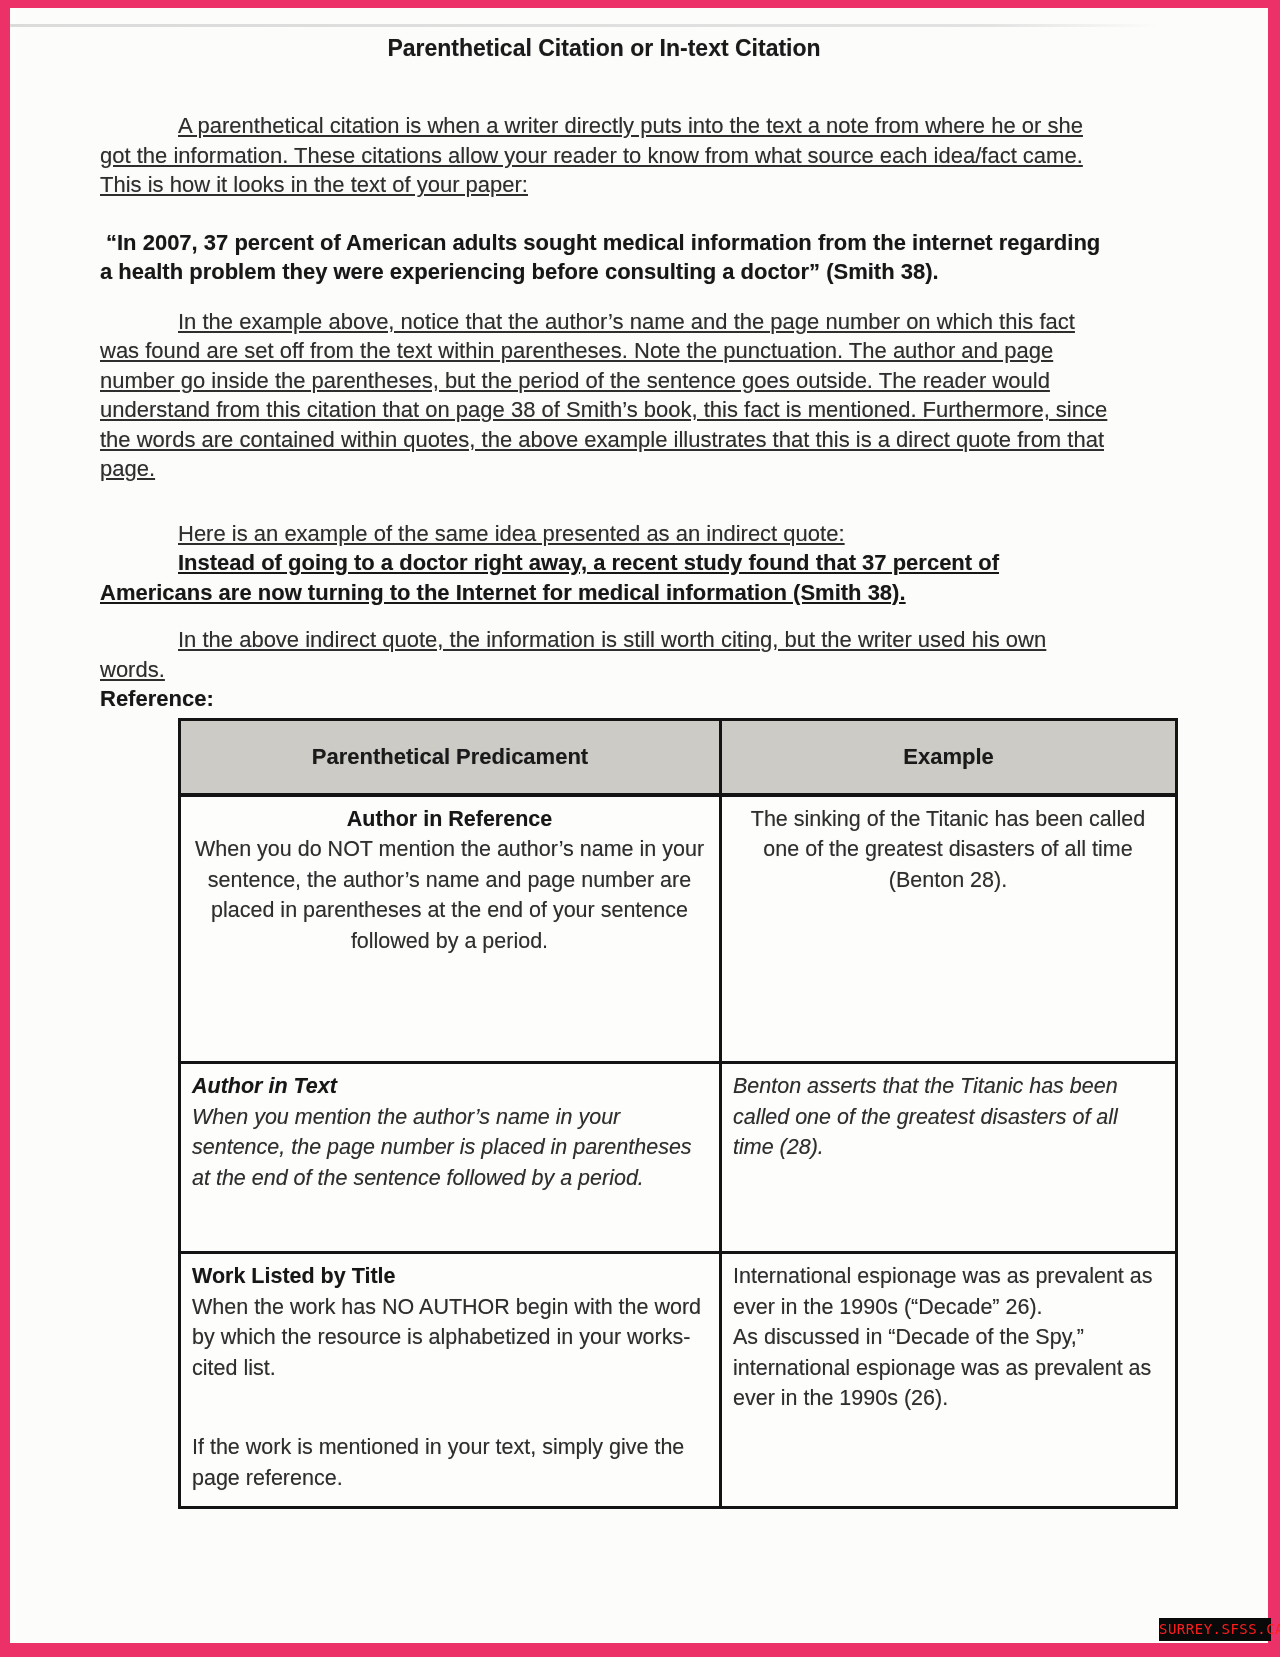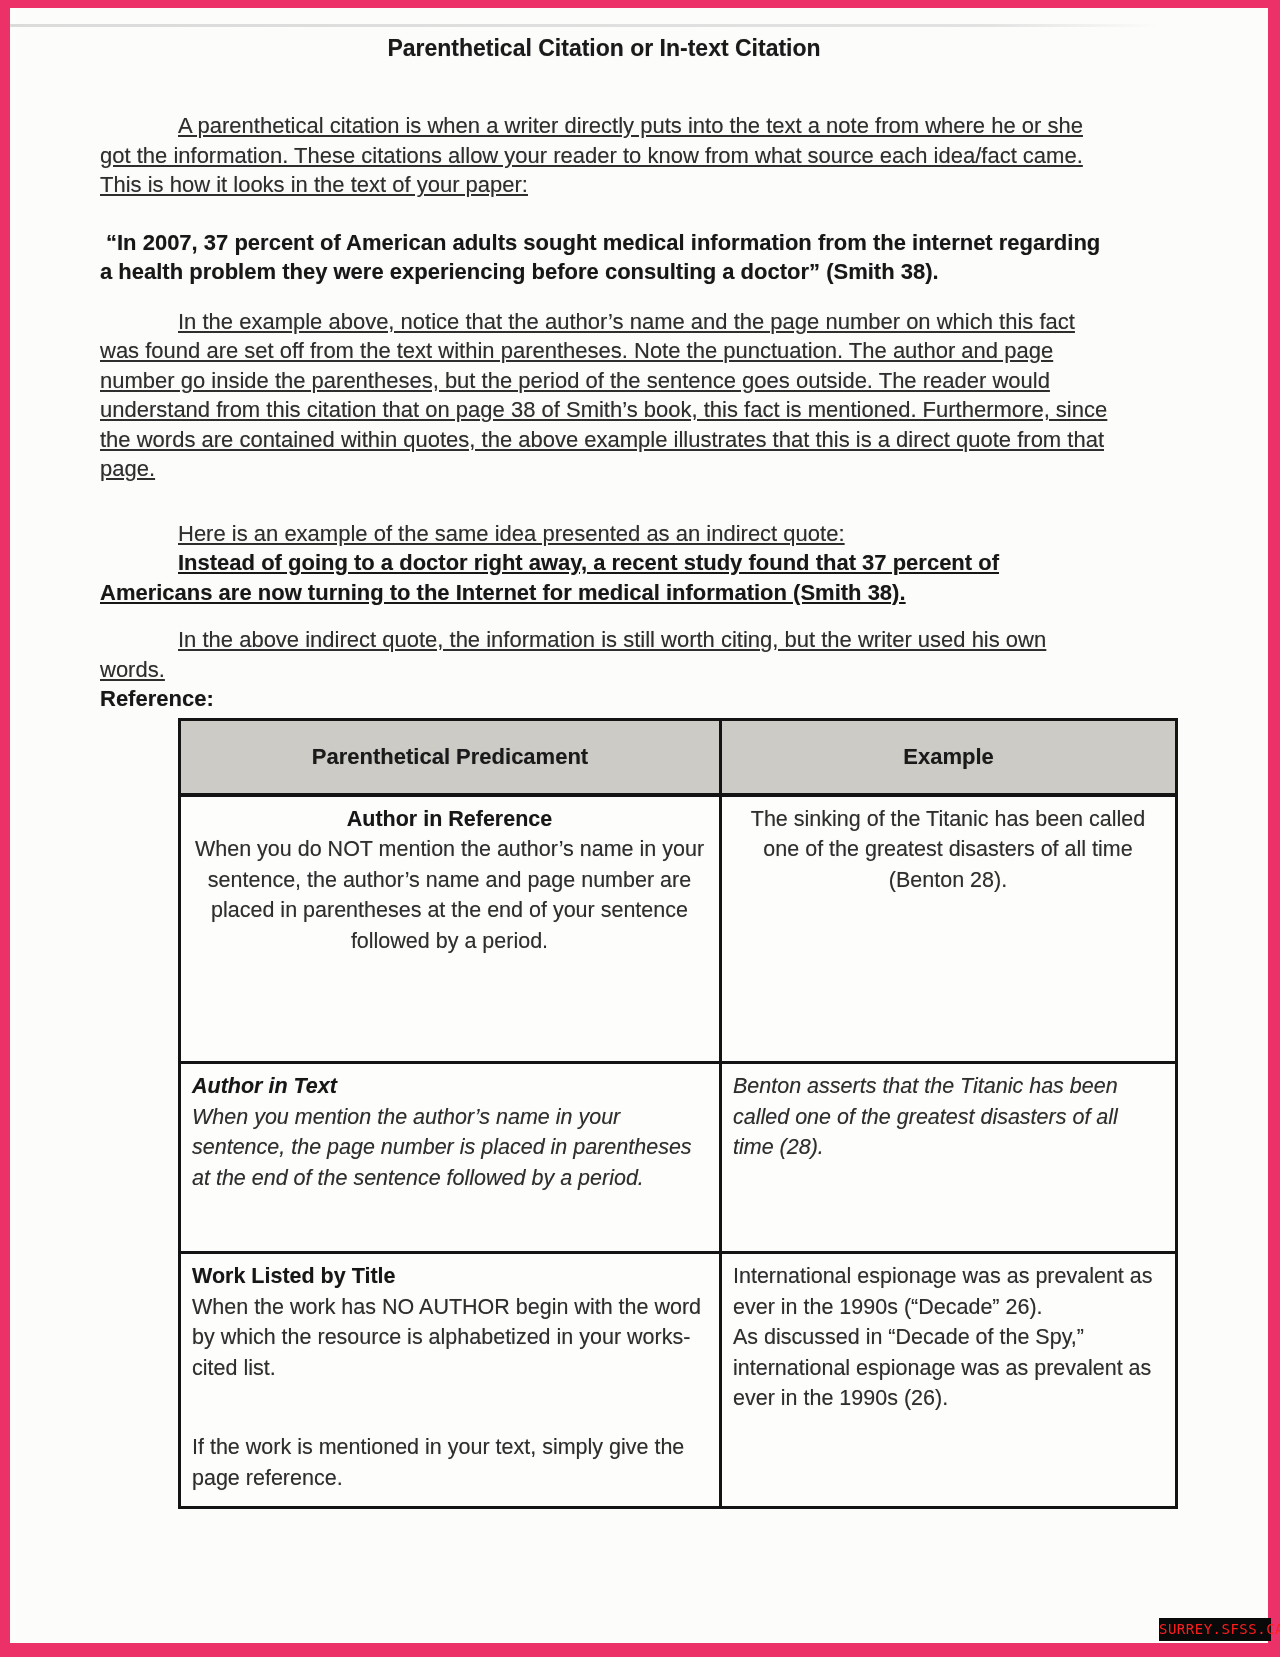--- a/index.html
+++ b/index.html
@@ -21,21 +21,21 @@
     opacity:.65;
   }
   .content {
     position:relative;
     margin-left:90px; width:1008px;
     color:#2e2e2e;
     font-size:22px; line-height:29.5px;
     text-shadow:0 0 0.7px rgba(50,50,50,0.45);
   }
   .title {
-    margin:16px; padding-top:9px;
+    margin:0; padding-top:25px;
     text-align:center;
     font-size:23px; font-weight:bold; color:#1a1a1a;
     line-height:30px;
   }
   p { margin:0; }
   .indent { text-indent:78px;text-decoration:underline; }
   .bold { font-weight:bold; color:#171717; }
   .p1 { margin-top:48px; }
   .q1 { margin-top:28px; text-indent:6px; }
   .p2 { margin-top:20px; }

